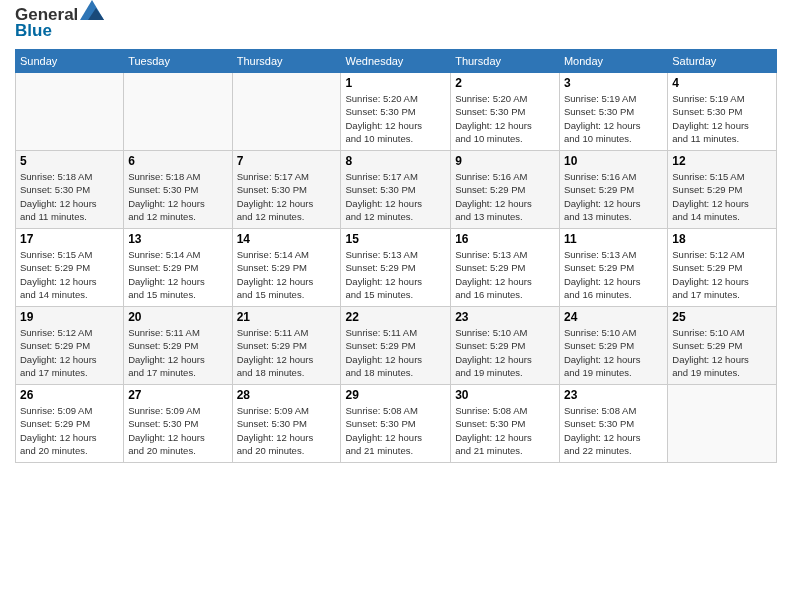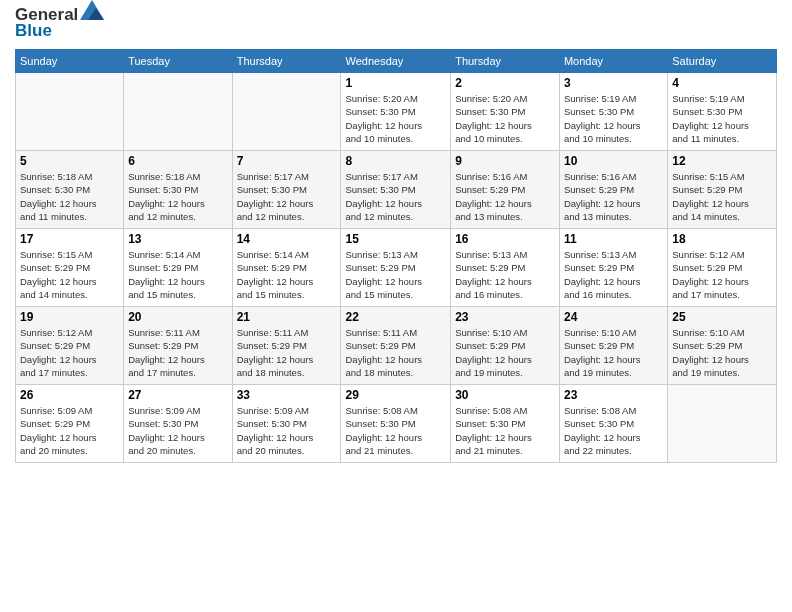--- a/index.html
+++ b/index.html
@@ -313,21 +313,21 @@
 and 20 minutes.</div>
           </td>
           <td>
             <div class="day-num">27</div>
             <div class="day-info" style="white-space: pre-line;">Sunrise: 5:09 AM
 Sunset: 5:30 PM
 Daylight: 12 hours
 and 20 minutes.</div>
           </td>
           <td>
-            <div class="day-num">33</div>
+            <div class="day-num">28</div>
             <div class="day-info" style="white-space: pre-line;">Sunrise: 5:09 AM
 Sunset: 5:30 PM
 Daylight: 12 hours
 and 20 minutes.</div>
           </td>
           <td>
             <div class="day-num">29</div>
             <div class="day-info" style="white-space: pre-line;">Sunrise: 5:08 AM
 Sunset: 5:30 PM
 Daylight: 12 hours

